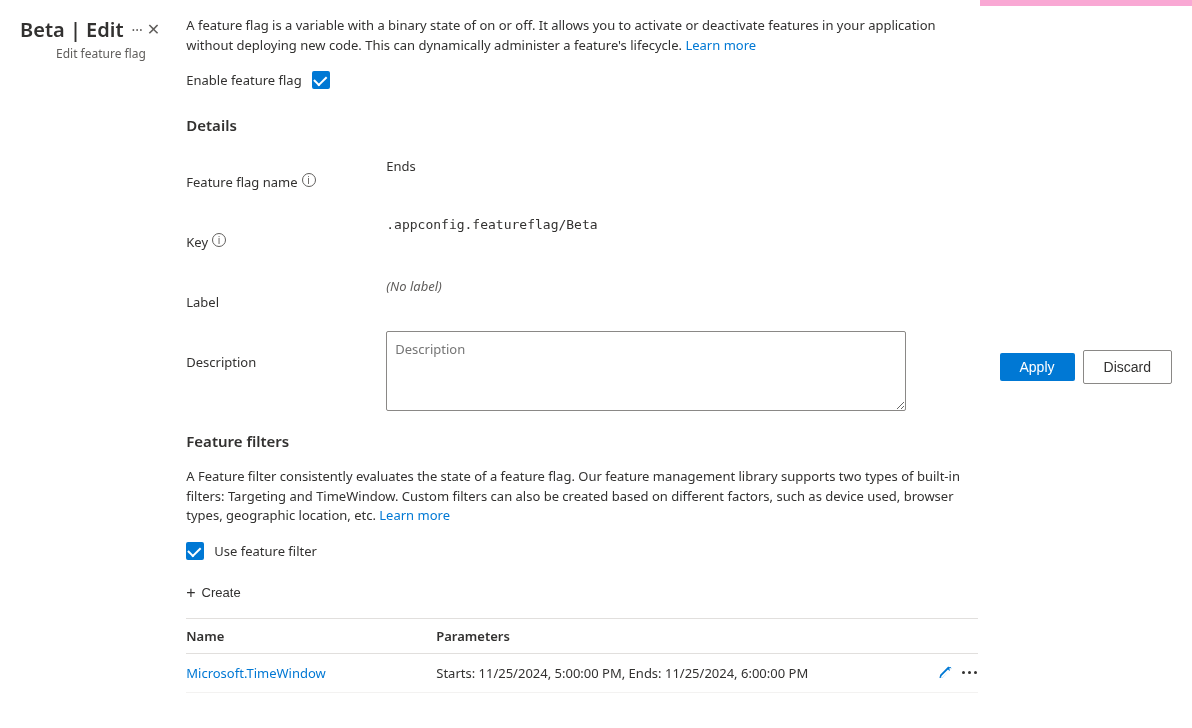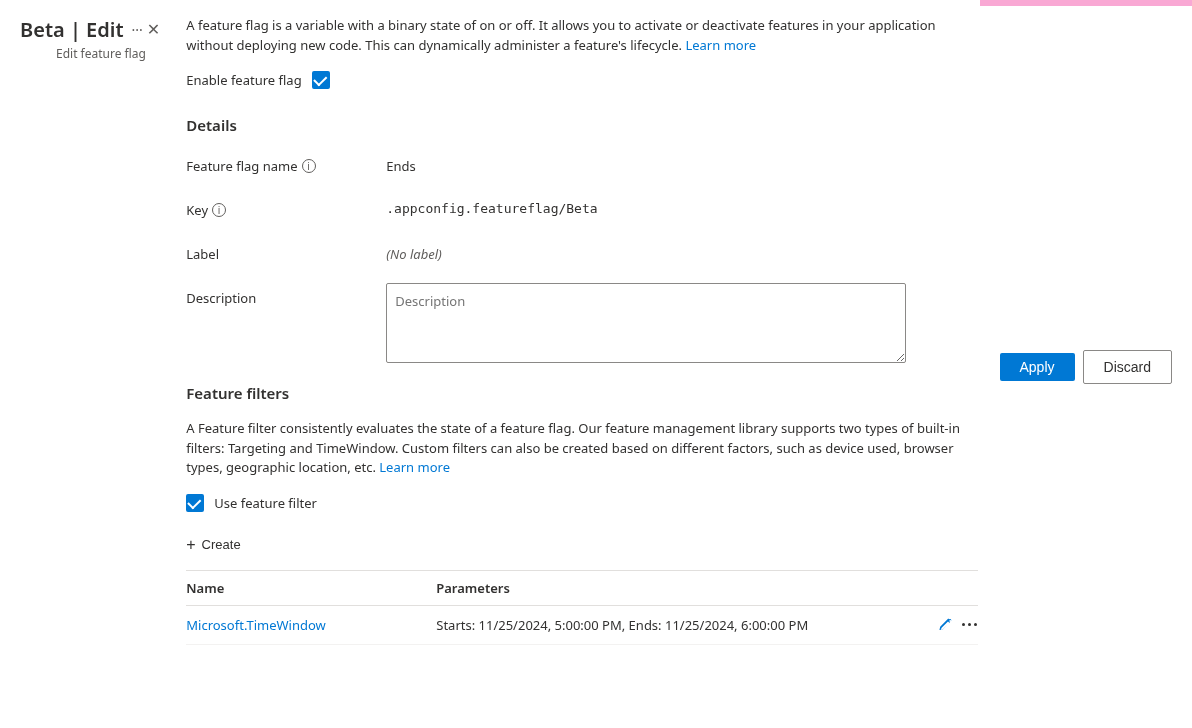--- a/index.html
+++ b/index.html
@@ -135,22 +135,22 @@
       margin-bottom: 20px;
     }
 
     .form-label {
       width: 200px;
       flex-shrink: 0;
       font-size: 13px;
       color: #323130;
       padding-top: 6px;
       display: flex;
-      align-items: center;
       gap: 4px;
+      margin-top: 16px;
     }
 
     .info-icon {
       display: inline-flex;
       width: 14px;
       height: 14px;
       border: 1px solid #605e5c;
       border-radius: 50%;
       align-items: center;
       justify-content: center;

